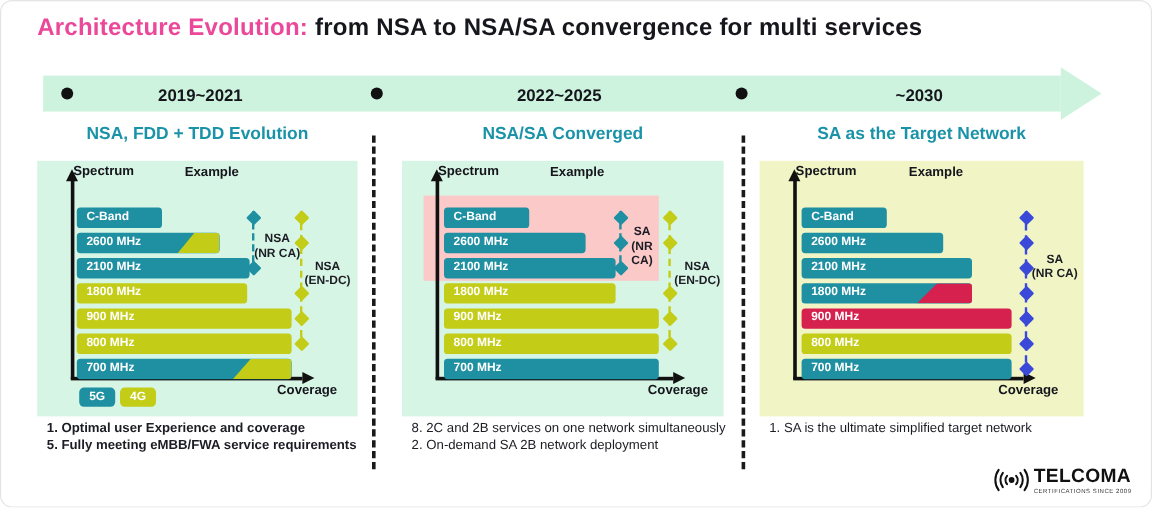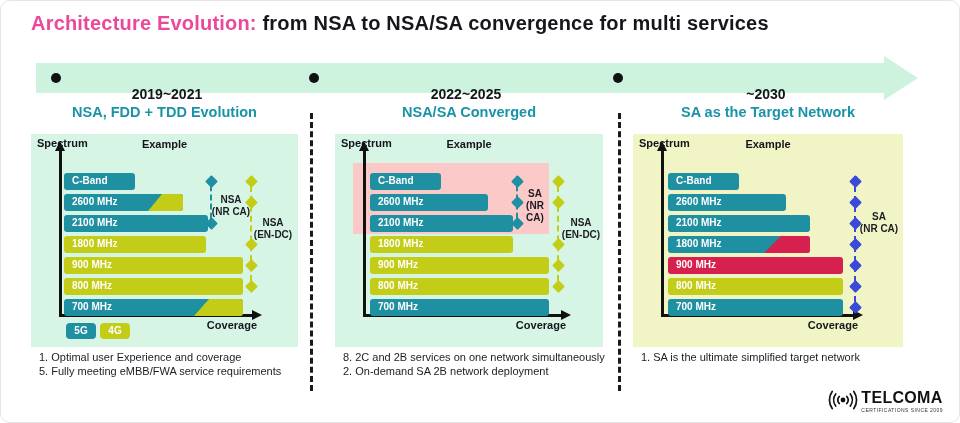--- a/index.html
+++ b/index.html
@@ -7,26 +7,26 @@
   body{font-family:"Liberation Sans","DejaVu Sans",sans-serif;}
   .stage{position:relative;width:960px;height:423px;background:#fff;border:1px solid #e4e4e4;
          border-radius:10px;overflow:hidden;}
   .abs{position:absolute;}
   .title{left:30px;top:11px;font-size:20px;font-weight:700;letter-spacing:.2px;color:#16161d;}
   .title .hl{color:#ec4899;}
   .tl-body{left:35px;top:62px;width:848px;height:30px;background:#cdf3de;}
   .tl-head{left:883px;top:55px;width:0;height:0;border-top:22px solid transparent;
            border-bottom:22px solid transparent;border-left:34px solid #cdf3de;}
   .tl-dot{width:10px;height:10px;border-radius:50%;background:#111;top:72px;}
-  .tl-label{top:78px;height:30px;line-height:30px;width:200px;text-align:center;
+  .tl-label{top:63px;height:30px;line-height:30px;width:200px;text-align:center;
             font-size:14px;font-weight:600;color:#15151c;}
   .heading{top:103px;text-align:center;font-size:14.5px;font-weight:700;color:#1a93a8;}
   .divider{top:112px;height:278px;border-left:3px dashed #1a1a1a;width:0;}
   .panel{top:133px;height:213px;}
-  .axis-label{font-size:11px;font-weight:700;color:#15151c;}
+  .axis-label{font-size:11px;font-weight:700;color:#15151c;margin-left:24px;}
   .bar{height:17px;border-radius:3px;overflow:hidden;}
   .bar span{display:block;color:#fff;font-size:10px;font-weight:600;line-height:16px;
             padding-left:8px;white-space:nowrap;}
   .seg{position:absolute;inset:0;}
   .mline{width:0;border-left:2px dashed;}
   .diamond{width:9px;height:9px;transform:rotate(45deg);border-radius:1px;}
   .mlabel{width:90px;text-align:center;font-size:10px;font-weight:600;color:#1c1c24;line-height:1.18;}
   .chip{width:30px;height:16px;border-radius:4px;color:#fff;font-size:10px;font-weight:700;
         text-align:center;line-height:16px;}
   .notes{top:349px;font-size:11px;color:#1c1c24;line-height:1.3;}
@@ -95,21 +95,21 @@
         <div class="mline" style="left: 219px; top: 42px; height: 115px; border-left-color: rgb(195, 204, 23); position: absolute;"></div>
         <div class="diamond" style="left: 215.5px; top: 42.5px; background: rgb(195, 204, 23); position: absolute;"></div>
         <div class="diamond" style="left: 215.5px; top: 63.5px; background: rgb(195, 204, 23); position: absolute;"></div>
         <div class="diamond" style="left: 215.5px; top: 105.5px; background: rgb(195, 204, 23); position: absolute;"></div>
         <div class="diamond" style="left: 215.5px; top: 126.5px; background: rgb(195, 204, 23); position: absolute;"></div>
         <div class="diamond" style="left: 215.5px; top: 147.5px; background: rgb(195, 204, 23); position: absolute;"></div>
         <div class="mlabel" style="left: 197px; top: 83px; position: absolute;"><span>NSA</span><br><span>(EN-DC)</span></div>
         <div class="chip" style="left: 35px; top: 189px; background: rgb(31, 143, 162); position: absolute;">5G</div>
         <div class="chip" style="left: 69px; top: 189px; background: rgb(195, 204, 23); position: absolute;">4G</div>
       </div>
-      <div class="abs notes" style="left: 38px; width: 277px; position: absolute; top: 349px;">
+      <div class="abs notes" style="left: 38px; width: 277px; position: absolute; top: 349px; font-weight: bold;">
         <div>1. Optimal user Experience and coverage</div>
         <div>5. Fully meeting eMBB/FWA service requirements</div>
       </div>
       <div class="heading" style="left: 334px; top: 103px; width: 268px; position: absolute;">NSA/SA Converged</div>
       <div class="panel" style="left: 334px; width: 268px; background: rgb(215, 245, 229); position: absolute;">
         <div style="left: 18px; top: 29px; width: 196px; height: 71px; background: rgb(251, 201, 200); position: absolute;"></div>
         <div style="left: 28px; top: 16px; width: 3px; height: 166px; background: rgb(17, 17, 17); position: absolute;"></div>
         <div style="left: 24px; top: 7px; width: 0px; height: 0px; border-left: 5.5px solid transparent; border-right: 5.5px solid transparent; border-bottom: 10px solid rgb(17, 17, 17); position: absolute;"></div>
         <div style="left: 28px; top: 180px; width: 198px; height: 3px; background: rgb(17, 17, 17); position: absolute;"></div>
         <div style="left: 226px; top: 176px; width: 0px; height: 0px; border-top: 5.5px solid transparent; border-bottom: 5.5px solid transparent; border-left: 10px solid rgb(17, 17, 17); position: absolute;"></div>

